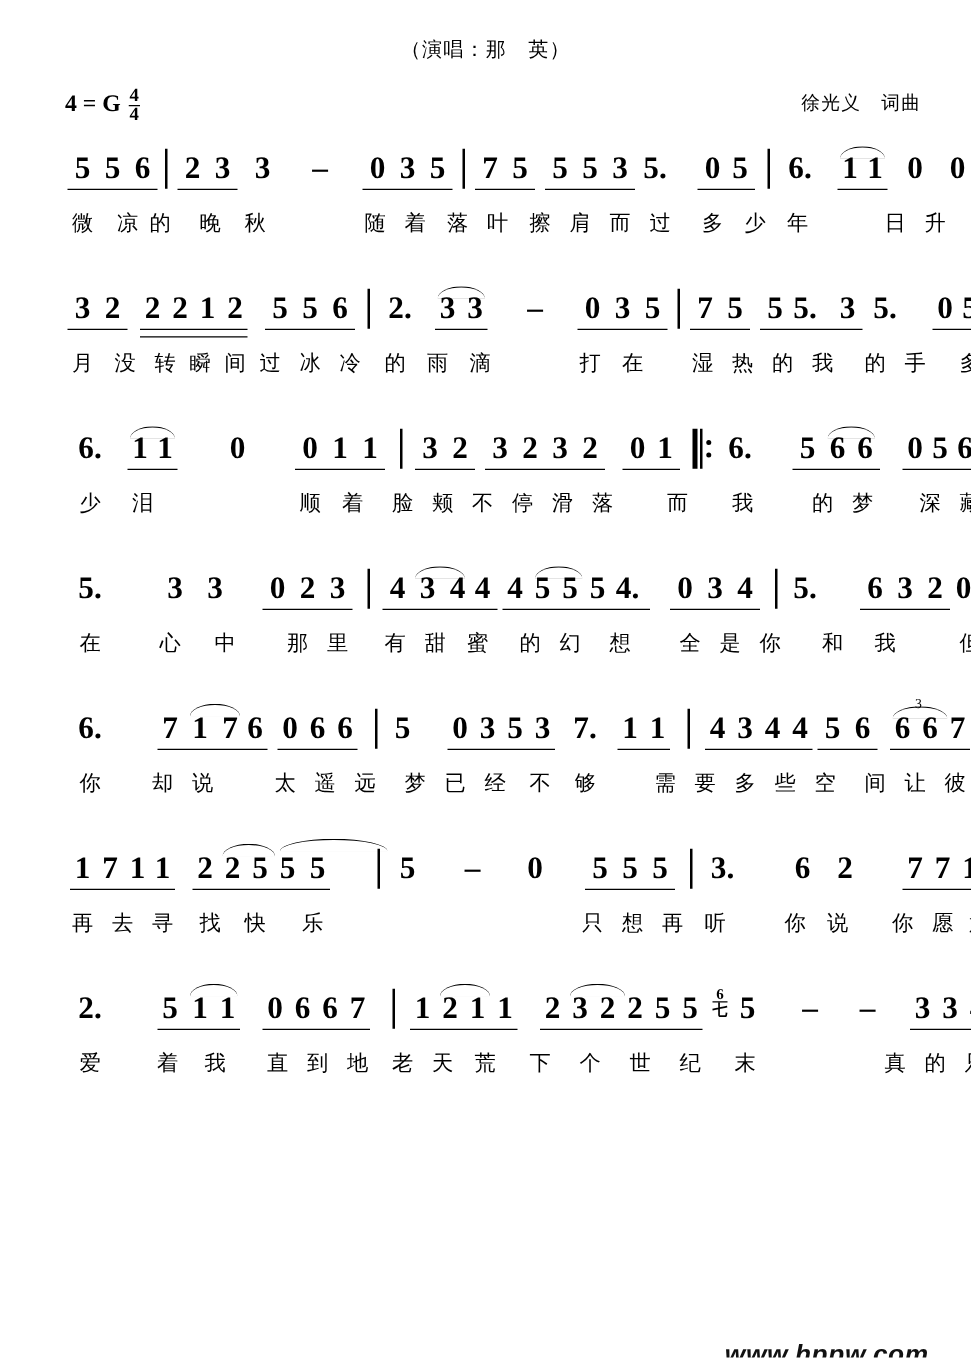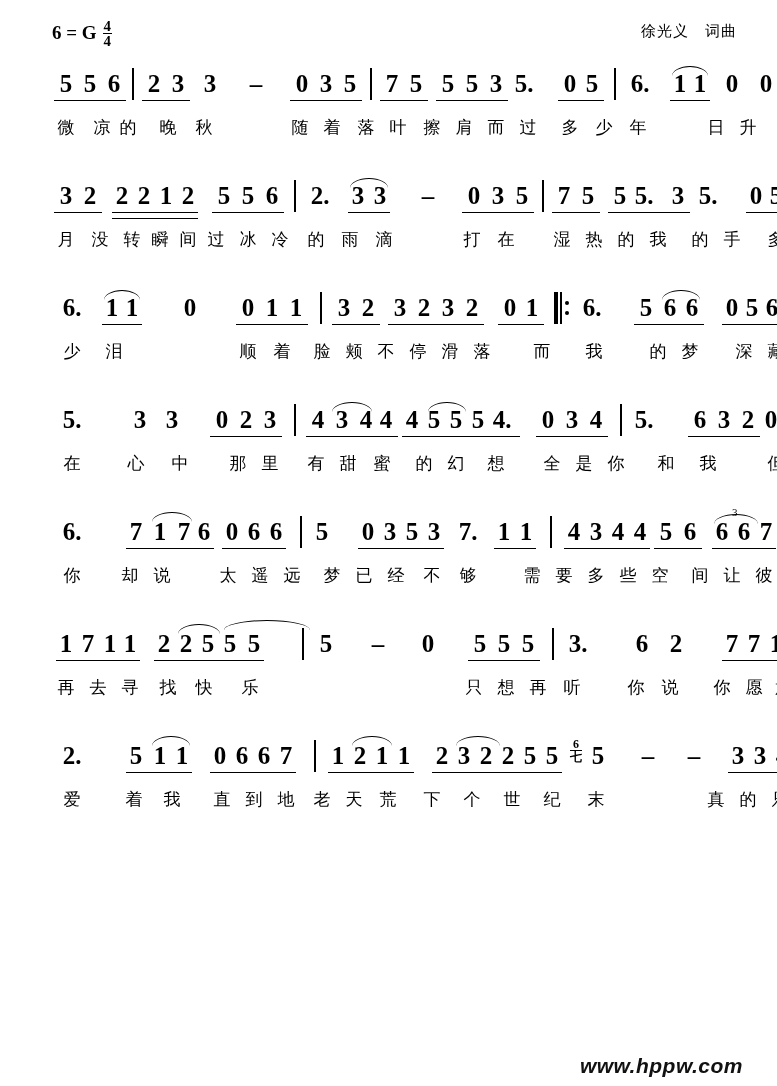--- a/index.html
+++ b/index.html
@@ -164,24 +164,25 @@
     font-size: 21px;
     color: #111;
     letter-spacing: 0.5px;
   }
 </style>
 </head>
 <body>
 
 <div class="sheet">
 
+  <div class="singer">（演唱：那　英）</div>
 
   <div class="meta-row">
     <div class="key-sig">
-      <span>6 = G</span>
+      <span>4 = G</span>
       <span class="frac">
         <span class="num">4</span>
         <span class="den">4</span>
       </span>
     </div>
     <div class="composer">徐光义　词曲</div>
   </div>
 
   <div class="system" style="margin-top:6px;">
     <div class="notes">

